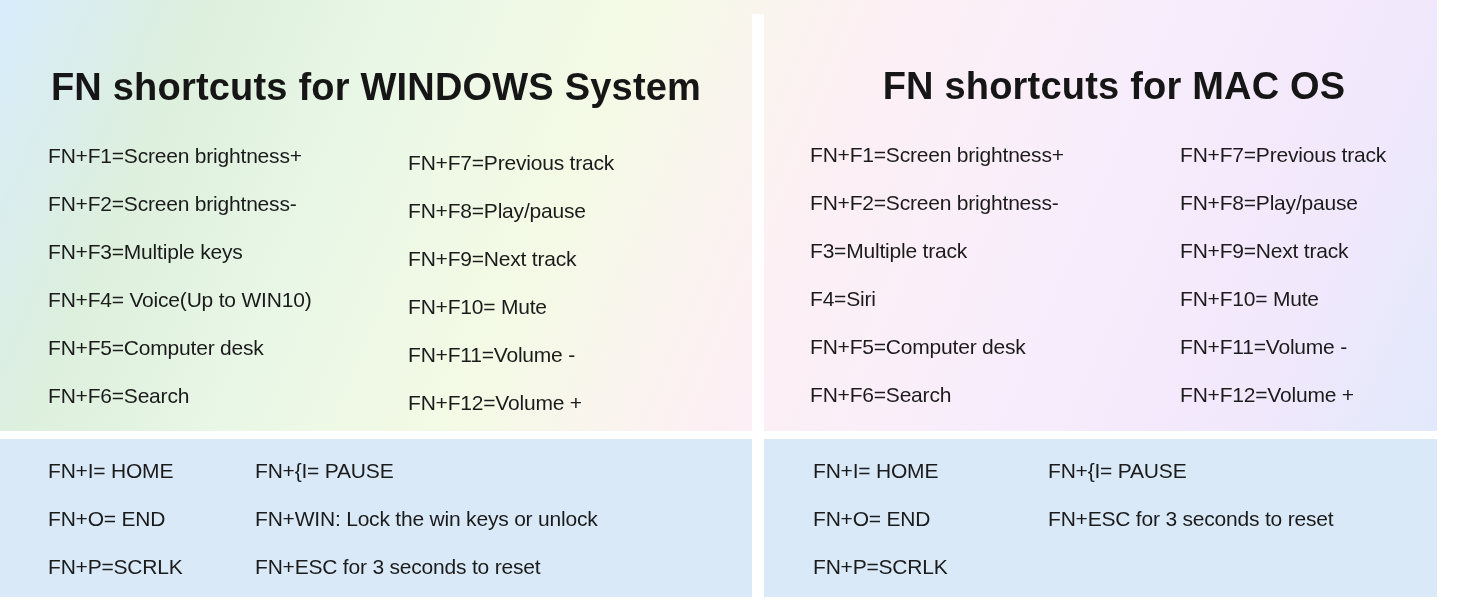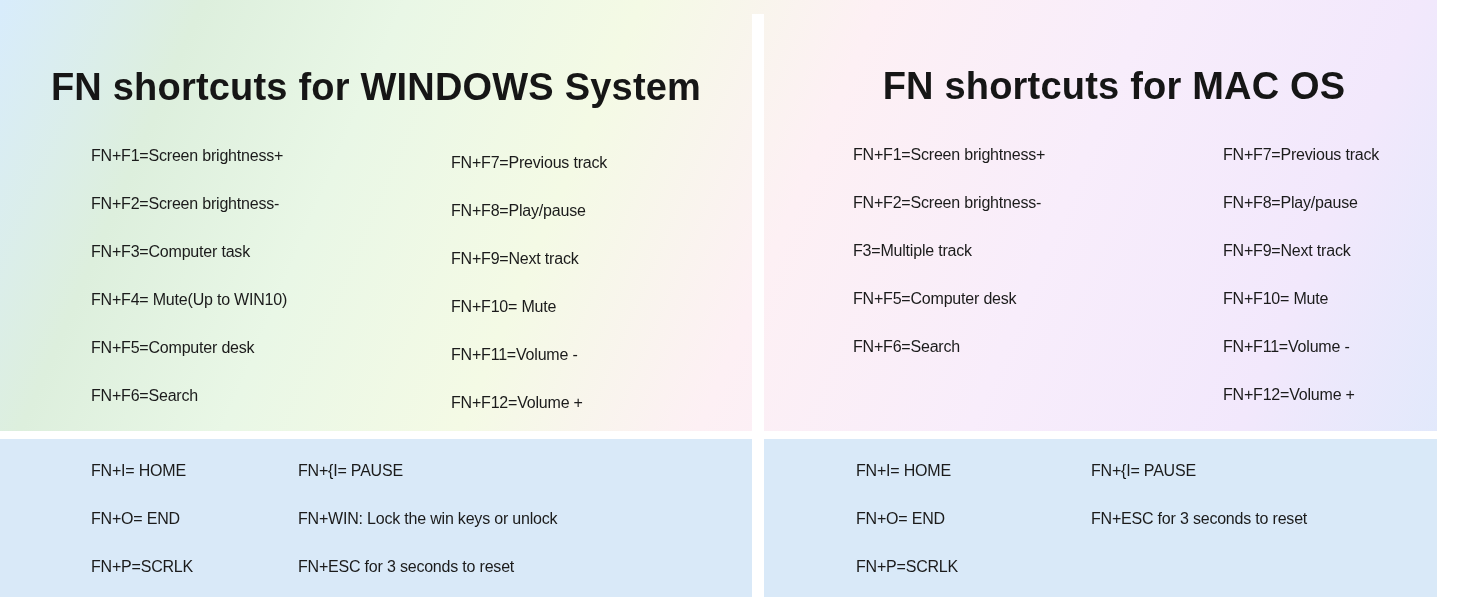--- a/index.html
+++ b/index.html
@@ -62,25 +62,24 @@
   .panel-title.mac     { left: 764px; width: 700px; top: 65px; }
 
   .col {
     position: absolute;
     display: flex;
     flex-direction: column;
   }
   .col .item {
     height: 48px;
     line-height: 48px;
-    font-size: 16px;
+    font-size: 21px;
     letter-spacing: -0.2px;
     white-space: nowrap;
     color: #1b1b1b;
-    margin-left: 43px;
   }
   
   .col.win-1 { left: 48px;   top: 132px; }
   .col.win-2 { left: 408px;  top: 139px; }
   .col.mac-1 { left: 810px;  top: 131px; }
   .col.mac-2 { left: 1180px; top: 131px; }
   
   .col.win-b1 { left: 48px;   top: 447px; }
   .col.win-b2 { left: 255px;  top: 447px; }
   .col.mac-b1 { left: 813px;  top: 447px; }
@@ -97,22 +96,22 @@
   <div class="divider-v"></div>
   <div class="gap-h"></div>
   <div class="bottom-strip"></div>
 
   <div class="panel-title windows">FN shortcuts for WINDOWS System</div>
   <div class="panel-title mac">FN shortcuts for MAC OS</div>
 
   <div class="col win-1">
     <div class="item">FN+F1=Screen brightness+</div>
     <div class="item">FN+F2=Screen brightness-</div>
-    <div class="item">FN+F3=Computer task</div>
-    <div class="item">FN+F4= Mute(Up to WIN10)</div>
+    <div class="item">FN+F3=Multiple keys</div>
+    <div class="item">FN+F4= Voice(Up to WIN10)</div>
     <div class="item">FN+F5=Computer desk</div>
     <div class="item">FN+F6=Search</div>
   </div>
   <div class="col win-2">
     <div class="item">FN+F7=Previous track</div>
     <div class="item">FN+F8=Play/pause</div>
     <div class="item">FN+F9=Next track</div>
     <div class="item">FN+F10= Mute</div>
     <div class="item">FN+F11=Volume -</div>
     <div class="item">FN+F12=Volume +</div>
@@ -126,20 +125,21 @@
   <div class="col win-b2">
     <div class="item">FN+{I= PAUSE</div>
     <div class="item">FN+WIN: Lock the win keys or unlock</div>
     <div class="item">FN+ESC for 3 seconds to reset</div>
   </div>
 
   <div class="col mac-1">
     <div class="item">FN+F1=Screen brightness+</div>
     <div class="item">FN+F2=Screen brightness-</div>
     <div class="item">F3=Multiple track</div>
+    <div class="item">F4=Siri</div>
     <div class="item">FN+F5=Computer desk</div>
     <div class="item">FN+F6=Search</div>
   </div>
   <div class="col mac-2">
     <div class="item">FN+F7=Previous track</div>
     <div class="item">FN+F8=Play/pause</div>
     <div class="item">FN+F9=Next track</div>
     <div class="item">FN+F10= Mute</div>
     <div class="item">FN+F11=Volume -</div>
     <div class="item">FN+F12=Volume +</div>

